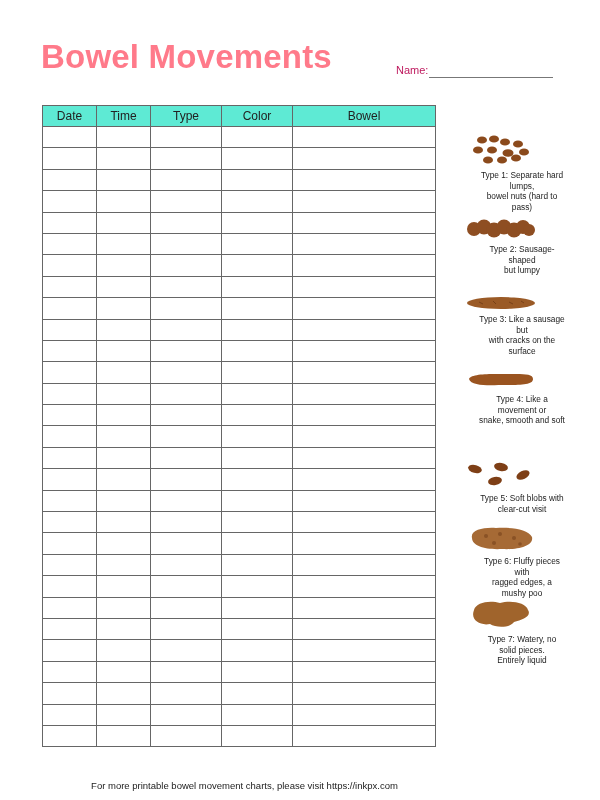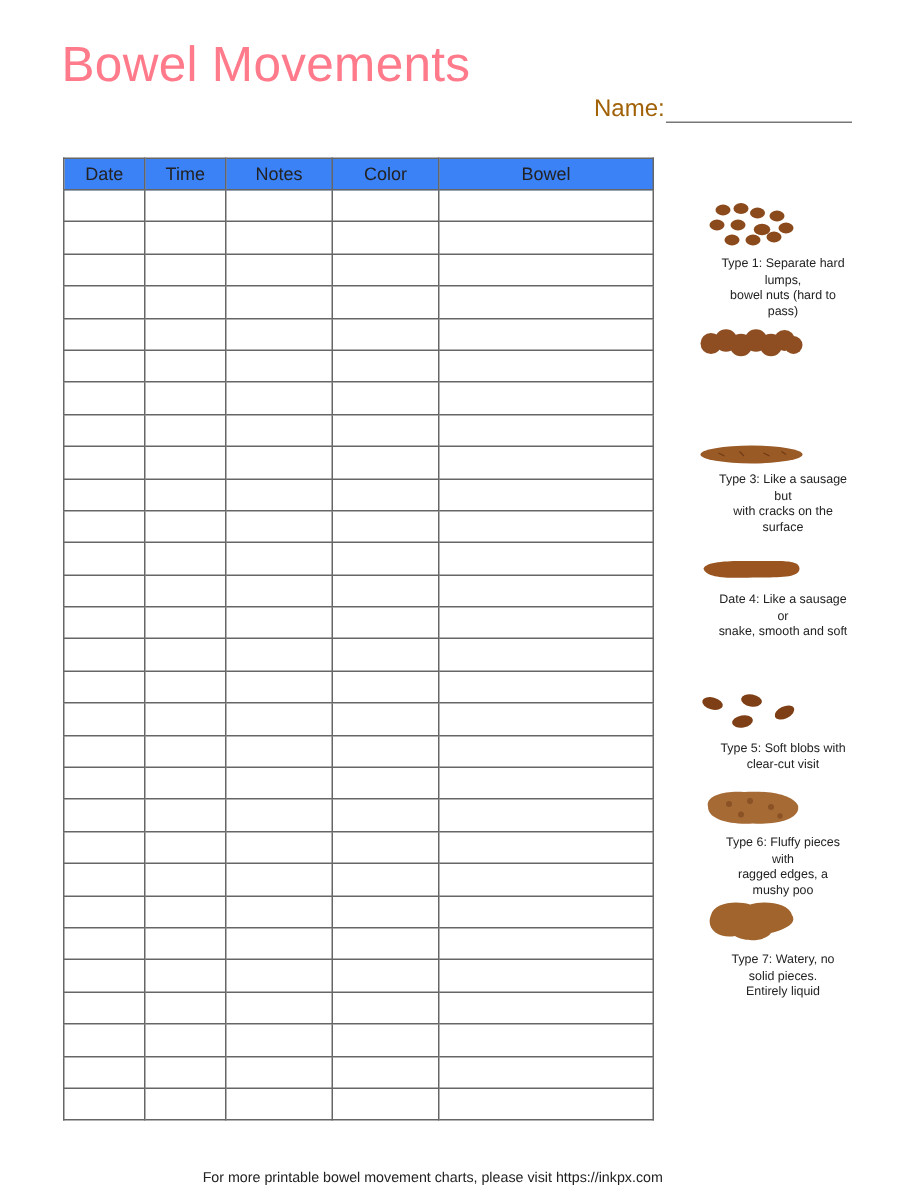--- a/index.html
+++ b/index.html
@@ -1,28 +1,28 @@
 <!DOCTYPE html>
 <html><head>
 <meta charset="utf-8">
 <style>
   html, body { margin:0; padding:0; background:#ffffff; }
   body { width:600px; height:800px; position:relative; overflow:hidden; font-family:"Liberation Sans", sans-serif; color:#222; }
-  .title { position:absolute; left:41px; top:24px; font-size:33px; font-weight:normal; color:#FF7A8A; letter-spacing:0.2px; font-family:"Liberation Sans", sans-serif;text-align:center; }
-  .name-wrap { position:absolute; left:396px; top:64px; font-size:16px; color:#a16207; display:flex; align-items:flex-end; }
+  .title { position:absolute; left:41px; top:38px; font-size:33px; font-weight:bold; color:#FF7A8A; letter-spacing:0.2px; font-family:"Liberation Sans", sans-serif;text-align:center; }
+  .name-wrap { position:absolute; left:396px; top:64px; font-size:11px; color:#be185d; display:flex; align-items:flex-start; }
   .name-line { display:inline-block; width:124px; border-bottom:1px solid #777; height:13px; margin-left:1px; }
   table.log { position:absolute; left:42px; top:105px; width:393px; border-collapse:collapse; table-layout:fixed; }
   table.log th, table.log td { border:1px solid #666; padding:0; }
-  table.log th { background:#3b82f6; height:20px; font-weight:normal; font-size:12px; color:#222; text-align:center; }
+  table.log th { background:#5eead4; height:20px; font-weight:normal; font-size:12px; color:#222; text-align:center; }
   table.log td { height:20.4px; background:#fff; }
   .legend { position:absolute; left:437px; top:128px; width:128px; }
   .item { position:absolute; left:0; width:128px; text-align:center; }
   .item .pic { display:block; margin:0 auto; }
   .item .cap { font-size:8.3px; line-height:10.5px; color:#222; margin-top:4px;padding-left:42px; }
-  .footer { position:absolute; left:0; width:489px; top:780px; text-align:center; font-size:9.5px; color:#222;padding-left:44px; }
+  .footer { position:absolute; left:0; width:489px; top:780px; text-align:center; font-size:9.5px; color:#222; }
 </style>
 </head>
 <body>
 
 <div class="title">Bowel Movements</div>
 
 <div class="name-wrap">
   <span>Name:</span>
   <span class="name-line"></span>
 </div>
@@ -32,21 +32,21 @@
     <col style="width:54px">
       <col style="width:54px">
       <col style="width:71px">
       <col style="width:71px">
       <col style="width:143px">
   </colgroup>
   <thead>
     <tr>
       <th>Date</th>
       <th>Time</th>
-      <th>Notes</th>
+      <th>Type</th>
       <th>Color</th>
       <th>Bowel</th>
     </tr>
   </thead>
   <tbody id="log-body">
       <tr>
         <td></td>
         <td></td>
         <td></td>
         <td></td>
@@ -280,39 +280,43 @@
       <g fill="#8E4E22">
         <circle cx="9" cy="11" r="7"></circle>
           <circle cx="19" cy="9" r="7.5"></circle>
           <circle cx="29" cy="12" r="7.5"></circle>
           <circle cx="39" cy="9" r="7.5"></circle>
           <circle cx="49" cy="12" r="7.5"></circle>
           <circle cx="58" cy="9" r="7"></circle>
           <circle cx="64" cy="12" r="6"></circle>
       </g>
     </svg>
+    <div class="cap">
+        <div>Type 2: Sausage-shaped</div>
+        <div>but lumpy</div>
+      </div>
   </div>
 
   <div class="item" style="top:168px">
     <svg class="pic" width="72" height="14" viewBox="0 0 72 14">
       <ellipse cx="36" cy="7" rx="34" ry="6" fill="#9A5A26"></ellipse>
       <path d="M14 6 l4 2 M28 5 l3 3 M44 6 l4 2 M56 5 l3 2" stroke="#6E3A14" stroke-width="0.8"></path>
     </svg>
     <div class="cap">
         <div>Type 3: Like a sausage but</div>
         <div>with cracks on the surface</div>
       </div>
   </div>
 
   <div class="item" style="top:242px">
     <svg class="pic" width="72" height="20" viewBox="0 0 72 20">
       <path d="M4 9 C6 3, 30 4, 40 4 C56 4, 68 3, 68 9 C68 15, 56 15, 40 15 C28 15, 6 17, 4 9 Z" fill="#9A5420"></path>
     </svg>
     <div class="cap">
-        <div>Date 4: Like a sausage or</div>
+        <div>Type 4: Like a movement or</div>
         <div>snake, smooth and soft</div>
       </div>
   </div>
 
   <div class="item" style="top:333px">
     <svg class="pic" width="72" height="28" viewBox="0 0 72 28">
       <g fill="#7E3F16">
         <ellipse cx="10" cy="8" rx="7" ry="4" transform="rotate(15 10 8)"></ellipse>
         <ellipse cx="36" cy="6" rx="7" ry="4" transform="rotate(10 36 6)"></ellipse>
         <ellipse cx="30" cy="20" rx="7" ry="4" transform="rotate(-10 30 20)"></ellipse>

